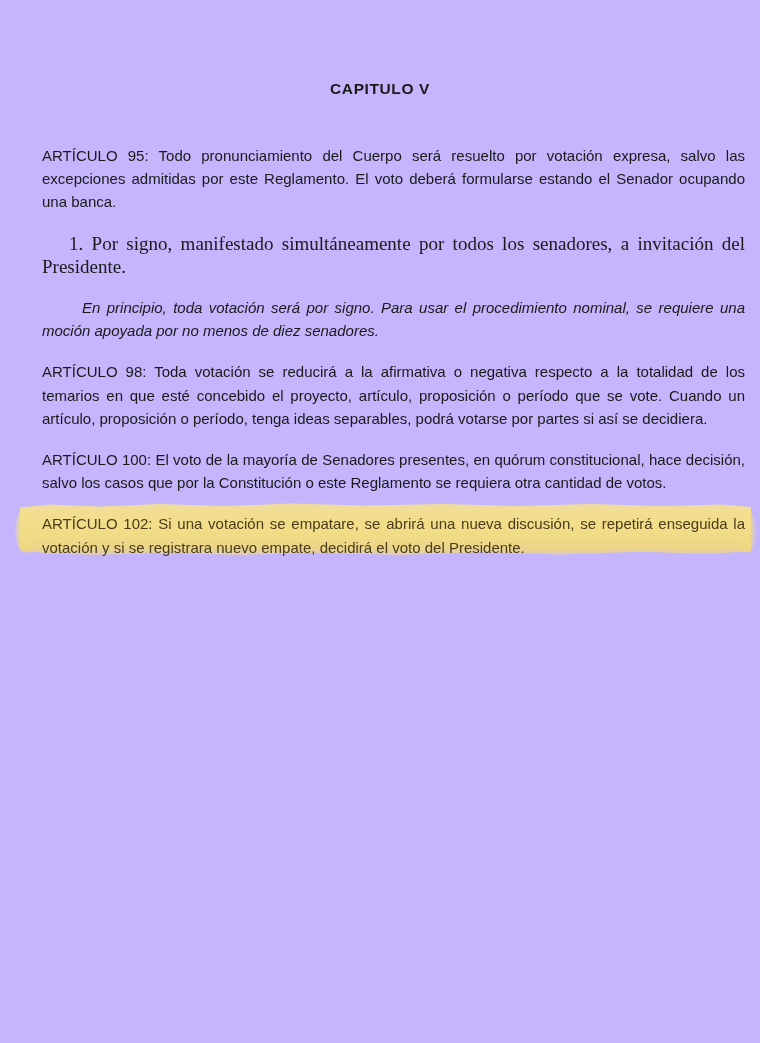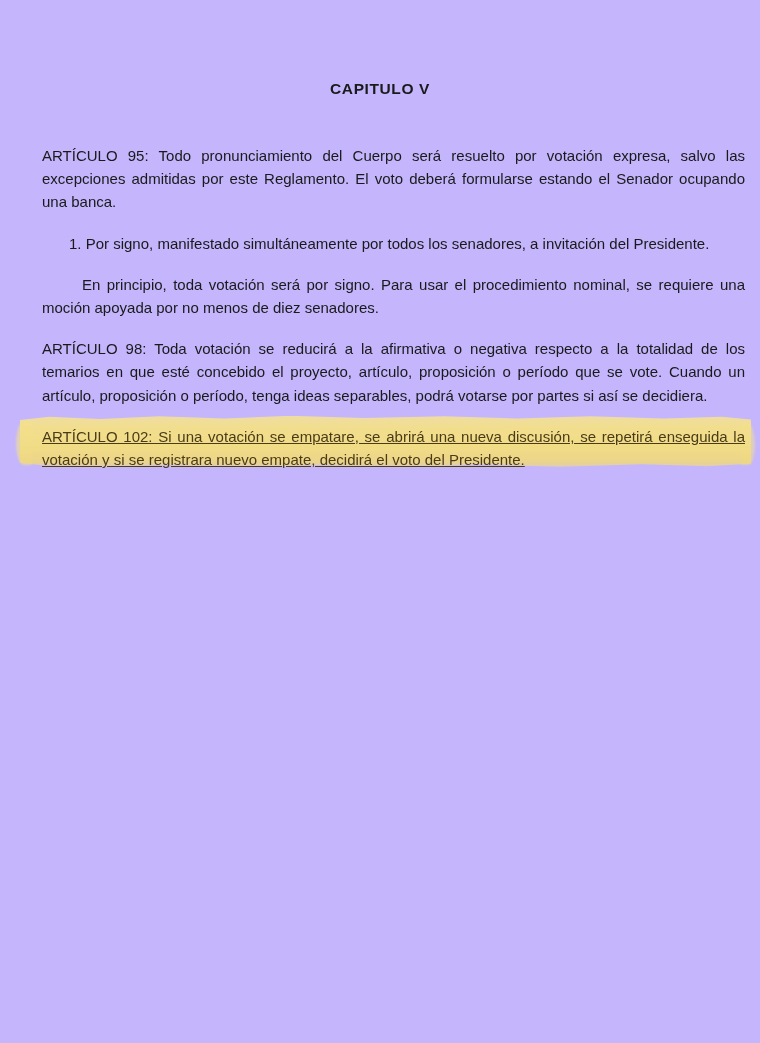--- a/index.html
+++ b/index.html
@@ -39,41 +39,42 @@
   p.para {
     margin: 0 0 18px 0;
     font-size: 15px;
     line-height: 23.2px;
     text-align: justify;
     text-justify: inter-word;
     color: #1a1a1a;
   }
   p.para:last-child {
     margin-bottom: 0;
-    text-decoration: underline;
   }
   p.tight {
     margin-bottom: 0;
   }
   p.indent {
     text-indent: 40px;
+    font-style: italic;
   }
   .numlist {
     margin: 0 0 18px 0;
     padding: 0;
     list-style: none;
   }
   .numlist li {
-    font-size: 15px;
+    font-size: 19px;
     line-height: 23.2px;
     text-align: justify;
     text-justify: inter-word;
     margin: 0;
     padding: 0;
     text-indent: 27px;
+    font-family: Liberation Serif, serif;
   }
   .numlist li.spacer-top {
     margin-top: 17px;
   }
 
   
   .highlight-wrap {
     position: relative;
     margin: 0 0 18px 0;
   }
@@ -147,20 +148,21 @@
     <ul class="numlist">
       <li class="spacer-top">1. Por signo, manifestado simultáneamente por todos los senadores, a invitación del Presidente.</li>
     </ul>
 
     <p class="para indent">En principio, toda votación será por signo. Para usar el procedimiento nominal, se requiere una moción apoyada por no menos de diez senadores.</p>
 
 
     <p class="para">ARTÍCULO 98: Toda votación se reducirá a la afirmativa o negativa respecto a la totalidad de los temarios en que esté concebido el proyecto, artículo, proposición o período que se vote. Cuando un artículo, proposición o período, tenga ideas separables, podrá votarse por partes si así se decidiera.</p>
 
 
+    <p class="para">ARTÍCULO 100: El voto de la mayoría de Senadores presentes, en quórum constitucional, hace decisión, salvo los casos que por la Constitución o este Reglamento se requiera otra cantidad de votos.</p>
 
 
     <div class="highlight-wrap">
       <div class="marker-edge-l"></div>
       <div class="marker-edge-r"></div>
       <div class="marker"></div>
       <p class="para">ARTÍCULO 102: Si una votación se empatare, se abrirá una nueva discusión, se repetirá enseguida la votación y si se registrara nuevo empate, decidirá el voto del Presidente.</p>
     </div>
 
 

